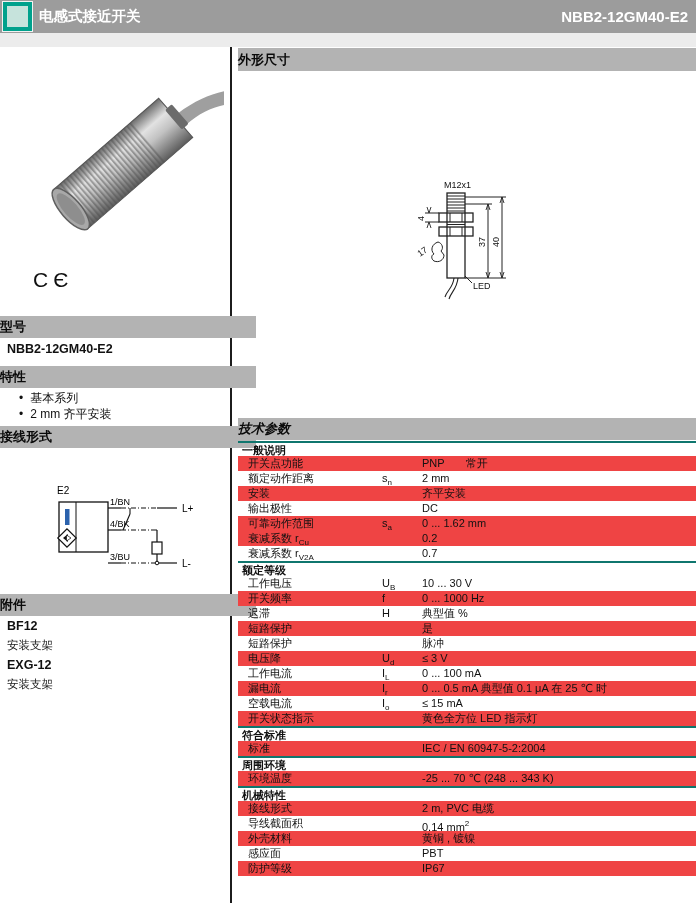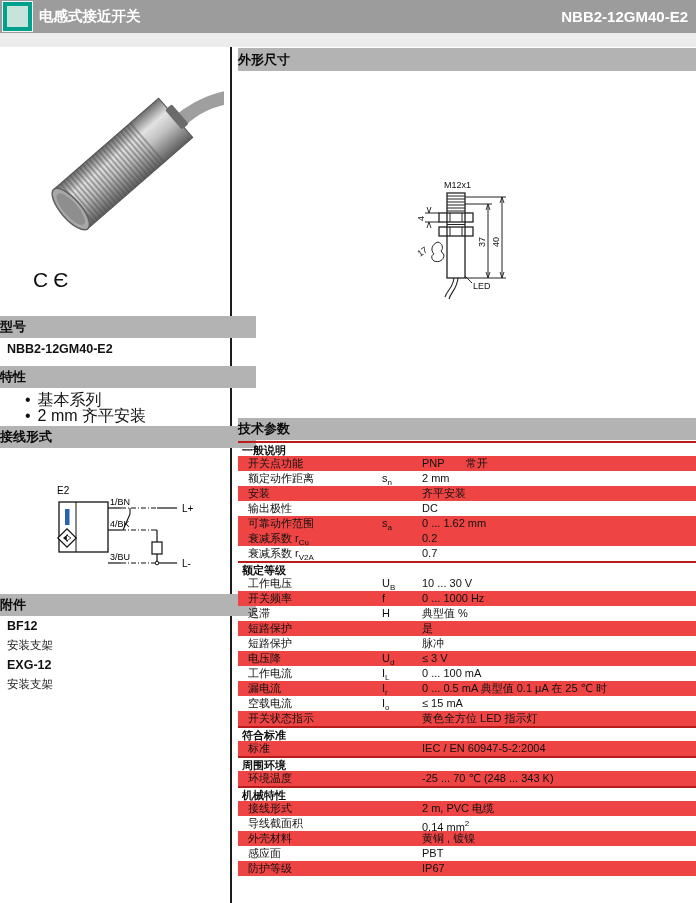--- a/index.html
+++ b/index.html
@@ -22,32 +22,32 @@
   .secbar{position:absolute;background:#b3b3b3;color:#0a0a0a;font-weight:bold;
     font-size:13px;line-height:22px;height:22px;box-sizing:border-box;}
   .lbar{left:0;width:256px;}
   .rbar{left:238px;width:458px;}
 
   
   .photo{position:absolute;left:6px;top:52px;}
   .cemark{position:absolute;left:33px;top:268px;font-size:21px;letter-spacing:5px;color:#101010;}
   .ltext{position:absolute;left:7px;font-size:12.5px;}
   .bold{font-weight:bold;}
-  .bullet{position:absolute;left:25px;font-size:16px;}
+  .bullet{position:absolute;left:19px;font-size:12px;}
   .bullet::before{content:"•";margin-right:7px;}
   .desc{position:absolute;left:7px;font-size:11.5px;color:#222;}
 
   
   .drawing{position:absolute;left:408px;top:170px;}
   .wiring{position:absolute;left:45px;top:480px;}
 
   .table{position:absolute;left:238px;top:441px;width:458px;}
   .trow{position:relative;height:15px;line-height:15px;font-size:11px;white-space:nowrap;}
   .tshade{background:#ef4444;}
-  .tsec{font-weight:bold;border-top:2px solid #b91c1c;padding-left:4px;box-sizing:border-box;}
+  .tsec{font-weight:bold;border-top:2px solid #0f766e;padding-left:4px;box-sizing:border-box;}
   .tlab{position:absolute;left:10px;}
   .tsym{position:absolute;left:144px;}
   .tval{position:absolute;left:184px;}
   .tval2{display:inline-block;margin-left:21px;}
   sub{font-size:8px;}
   sup{font-size:8px;}
   svg text{font-family:"Liberation Sans","DejaVu Sans",sans-serif;}
 </style>
 </head>
 <body>
@@ -175,21 +175,21 @@
     <path d="M46,108 C45,118 39,120 37,127 M50,108 C49,119 43,122 41,129" stroke-width="1.1"></path>
   </g>
   <text x="36" y="18" font-size="9" fill="#111">M12x1</text>
   <text x="16" y="51" font-size="9" fill="#111" transform="rotate(-90 16 51)">4</text>
   <text x="12" y="87" font-size="9" fill="#111" transform="rotate(-35 12 87)">17</text>
   <text x="77" y="77" font-size="9" fill="#111" transform="rotate(-90 77 77)">37</text>
   <text x="91" y="77" font-size="9" fill="#111" transform="rotate(-90 91 77)">40</text>
   <text x="65" y="119" font-size="9" fill="#111">LED</text>
 </svg>
 
-<div class="secbar rbar" style="top:418px;">技术参数</div>
+<div class="secbar rbar" style="top:418px;font-style:italic;">技术参数</div>
 <div class="table">
     <div class="trow tsec">一般说明</div>
     <div class="trow tshade">
       <span class="tlab">开关点功能</span>
       <span class="tsym"></span>
       <span class="tval">PNP<span class="tval2">常开</span></span>
     </div>
     <div class="trow">
       <span class="tlab">额定动作距离</span>
       <span class="tsym">s<sub>n</sub></span>

